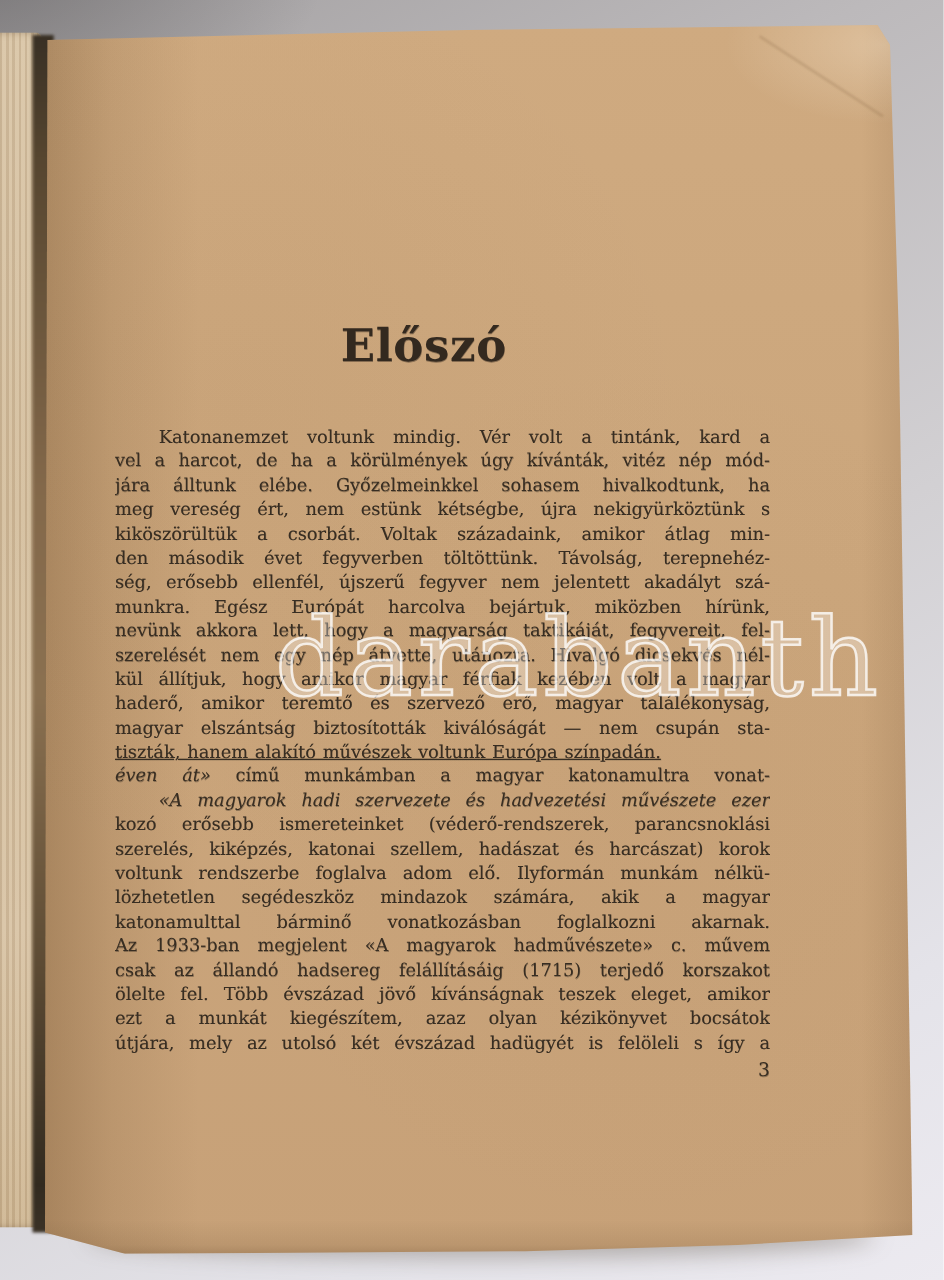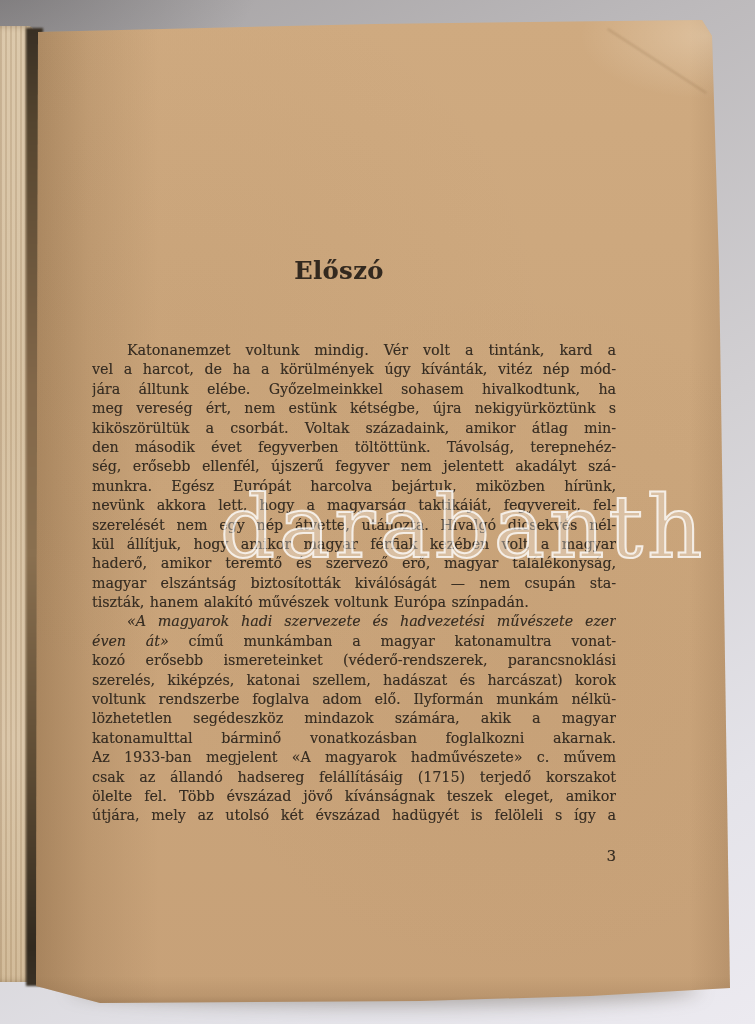--- a/index.html
+++ b/index.html
@@ -58,33 +58,33 @@
   
   .corner-crease {
     position: absolute; right: 18px; top: 44px; width: 118px; height: 2px;
     background: rgba(118,86,50,0.22); transform: rotate(33deg); border-radius: 2px;
     filter: blur(1px);
   }
 
   .title {
     position: absolute; top: 240px; left: 58px; width: 524px;
     text-align: center; transform: translateX(-15px);
-    font-size: 24px; font-weight: bold; letter-spacing: 0.5px;
+    font-size: 36px; font-weight: bold; letter-spacing: 0.5px;
     color: #33291f; text-shadow: 0.3px 0.3px 0 rgba(51,41,31,0.45);
   }
 
   .text-block { position: absolute; top: 285px; left: 58px; width: 524px; margin-top: 40px; }
 
   .line {
     font-size: 14.2px; line-height: 19.4px; height: 19.4px; overflow: hidden;
     text-align: justify; text-align-last: justify;
     color: #372d22; text-shadow: 0.3px 0.3px 0 rgba(55,45,34,0.40);
     word-spacing: 1px;
   }
-  .line.nojust { text-align-last: auto; }
+  .line.nojust { text-align-last: auto; text-decoration: underline; }
   .line.indent { text-indent: 35px; }
   .it { font-style: italic; }
 
   .page-number {
     position: absolute; top: 831px; left: 58px; width: 524px;
     text-align: right; font-size: 15px; color: #372d22;
     text-shadow: 0.3px 0.3px 0 rgba(55,45,34,0.40);
   }
 
   
@@ -117,29 +117,30 @@
         <div class="line"><span>kiköszörültük a csorbát. Voltak századaink, amikor átlag min-</span></div>
         <div class="line"><span>den második évet fegyverben töltöttünk. Távolság, terepnehéz-</span></div>
         <div class="line"><span>ség, erősebb ellenfél, újszerű fegyver nem jelentett akadályt szá-</span></div>
         <div class="line"><span>munkra. Egész Európát harcolva bejártuk, miközben hírünk,</span></div>
         <div class="line"><span>nevünk akkora lett, hogy a magyarság taktikáját, fegyvereit, fel-</span></div>
         <div class="line"><span>szerelését nem egy nép átvette, utánozta. Hivalgó dicsekvés nél-</span></div>
         <div class="line"><span>kül állítjuk, hogy amikor magyar férfiak kezében volt a magyar</span></div>
         <div class="line"><span>haderő, amikor teremtő és szervező erő, magyar találékonyság,</span></div>
         <div class="line"><span>magyar elszántság biztosították kiválóságát — nem csupán sta-</span></div>
         <div class="line nojust"><span>tiszták, hanem alakító művészek voltunk Európa színpadán.</span></div>
+        <div class="line"><span class="it">éven át»</span><span> című munkámban a magyar katonamultra vonat-</span></div>
         <div class="line indent"><span class="it">«A magyarok hadi szervezete és hadvezetési művészete ezer</span></div>
-        <div class="line"><span class="it">éven át»</span><span> című munkámban a magyar katonamultra vonat-</span></div>
         <div class="line"><span>kozó erősebb ismereteinket (véderő-rendszerek, parancsnoklási</span></div>
         <div class="line"><span>szerelés, kiképzés, katonai szellem, hadászat és harcászat) korok</span></div>
         <div class="line"><span>voltunk rendszerbe foglalva adom elő. Ilyformán munkám nélkü-</span></div>
         <div class="line"><span>lözhetetlen segédeszköz mindazok számára, akik a magyar</span></div>
         <div class="line"><span>katonamulttal bárminő vonatkozásban foglalkozni akarnak.</span></div>
         <div class="line"><span>Az 1933-ban megjelent «A magyarok hadművészete» c. művem</span></div>
         <div class="line"><span>csak az állandó hadsereg felállításáig (1715) terjedő korszakot</span></div>
         <div class="line"><span>ölelte fel. Több évszázad jövő kívánságnak teszek eleget, amikor</span></div>
+        <div class="line"><span>ezt a munkát kiegészítem, azaz olyan kézikönyvet bocsátok</span></div>
         <div class="line"><span>útjára, mely az utolsó két évszázad hadügyét is felöleli s így a</span></div>
       </div>
     <div class="page-number">3</div>
   </div>
 
   <div class="watermark">darabanth</div>
 </div>
 
 </body></html>

